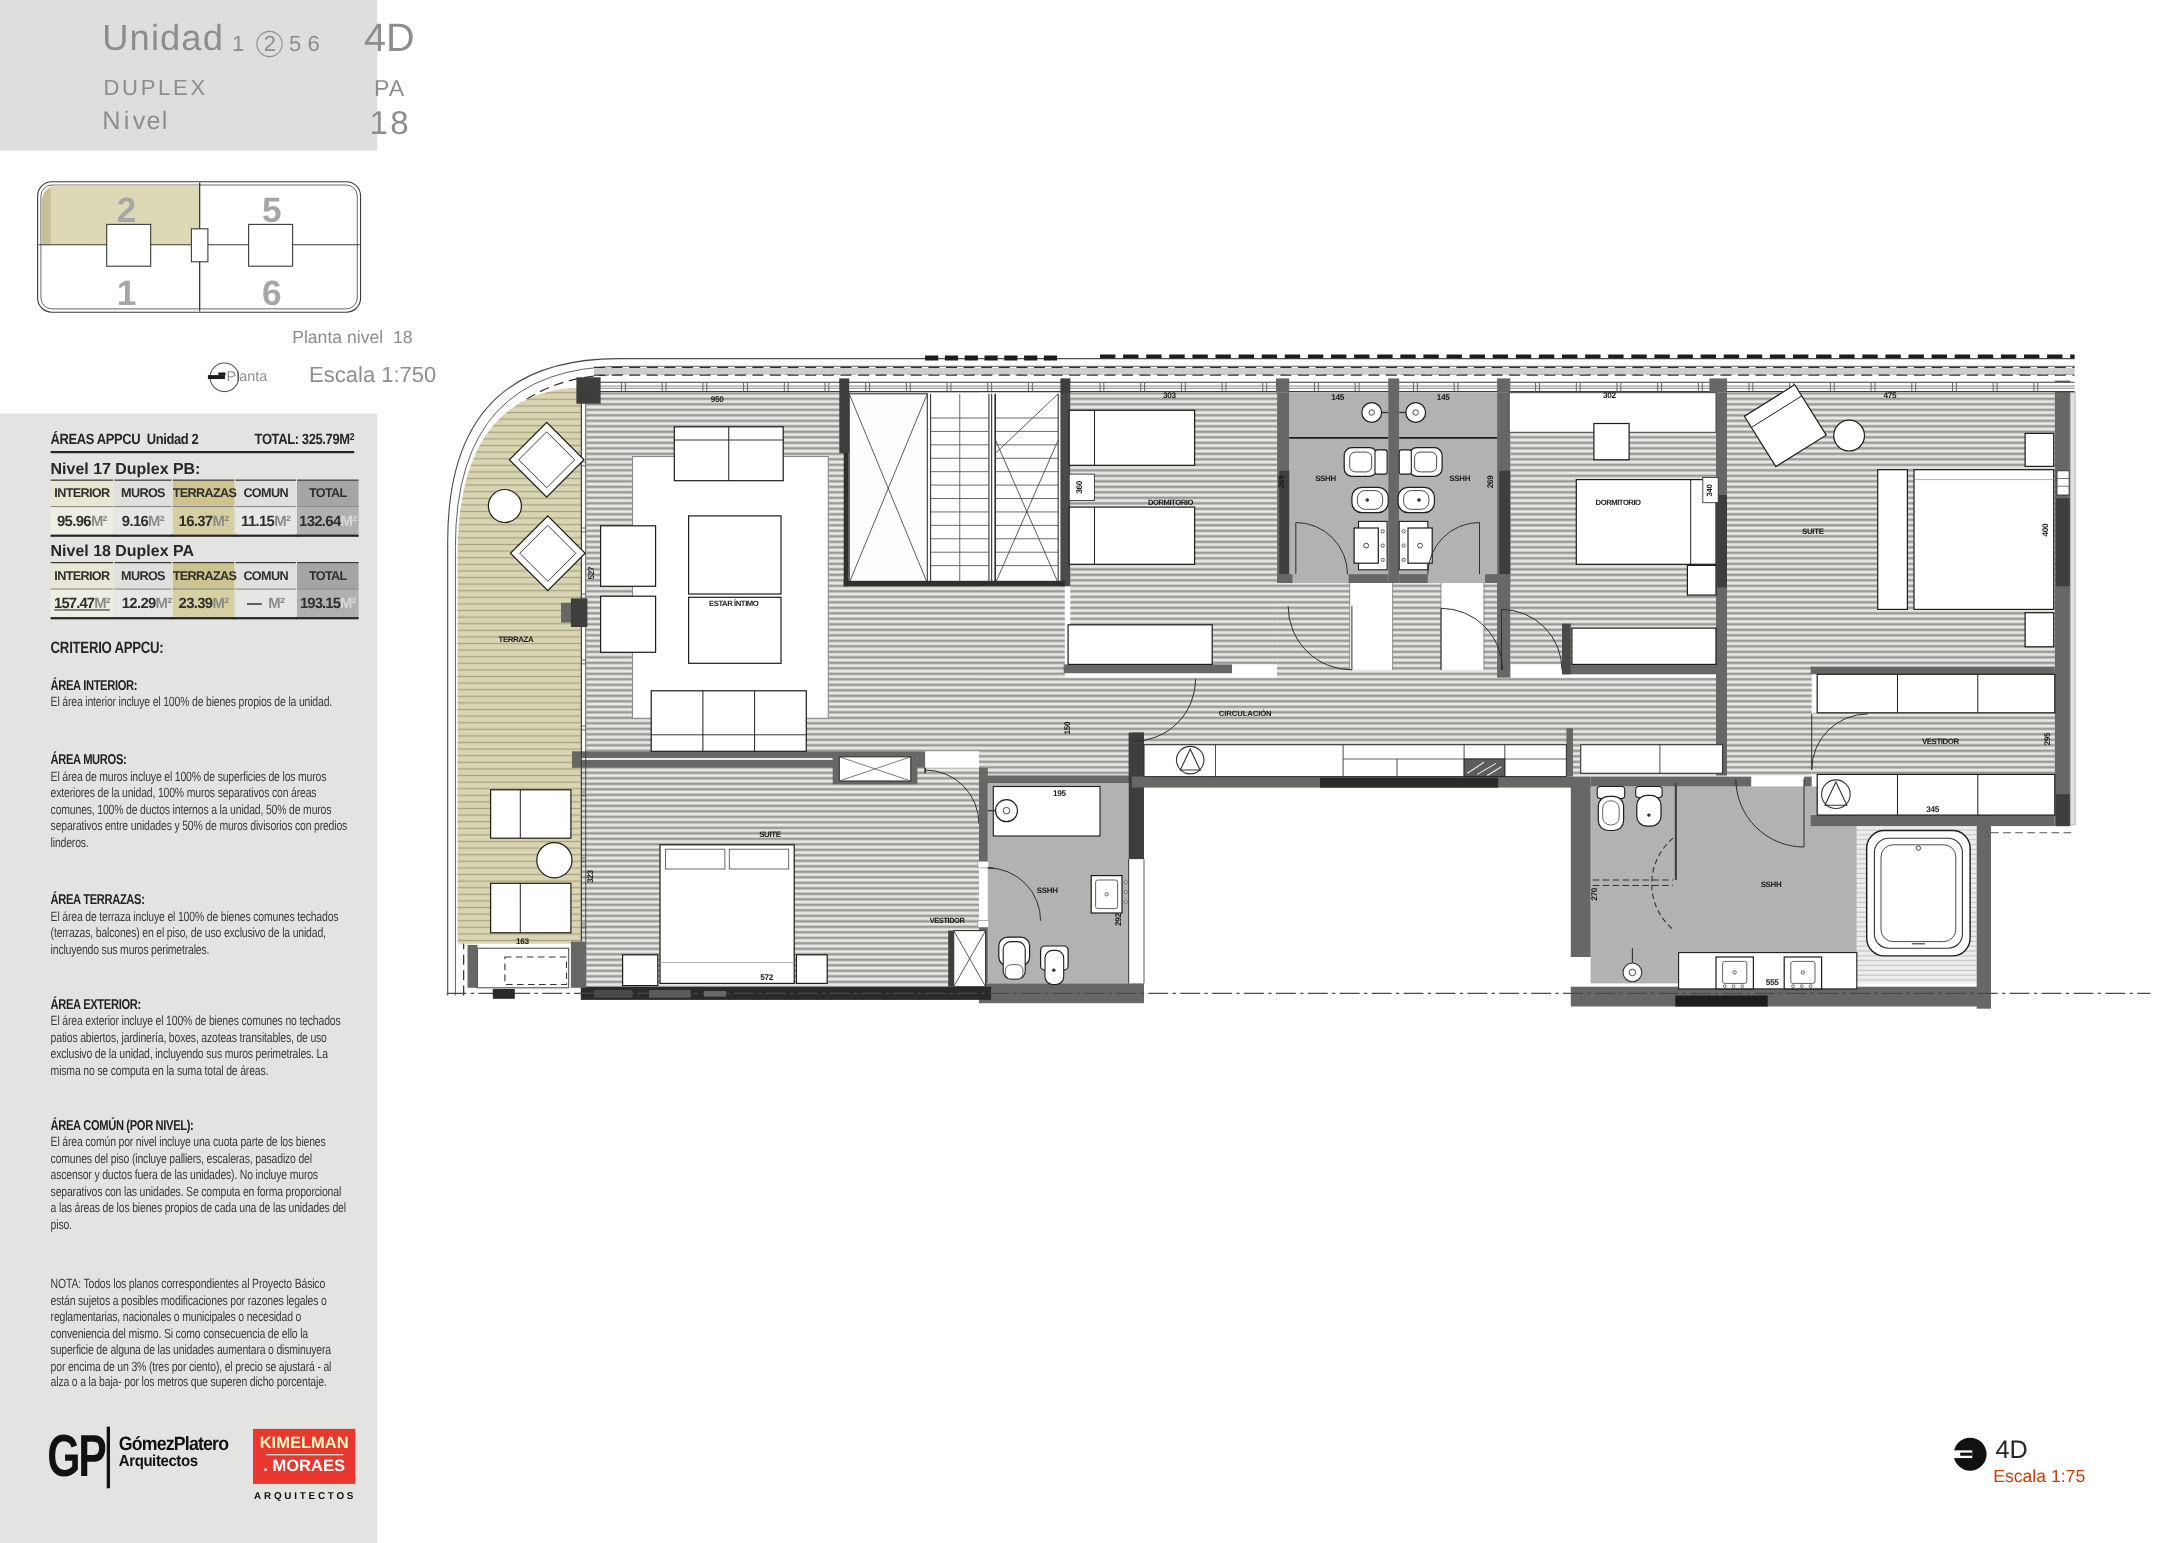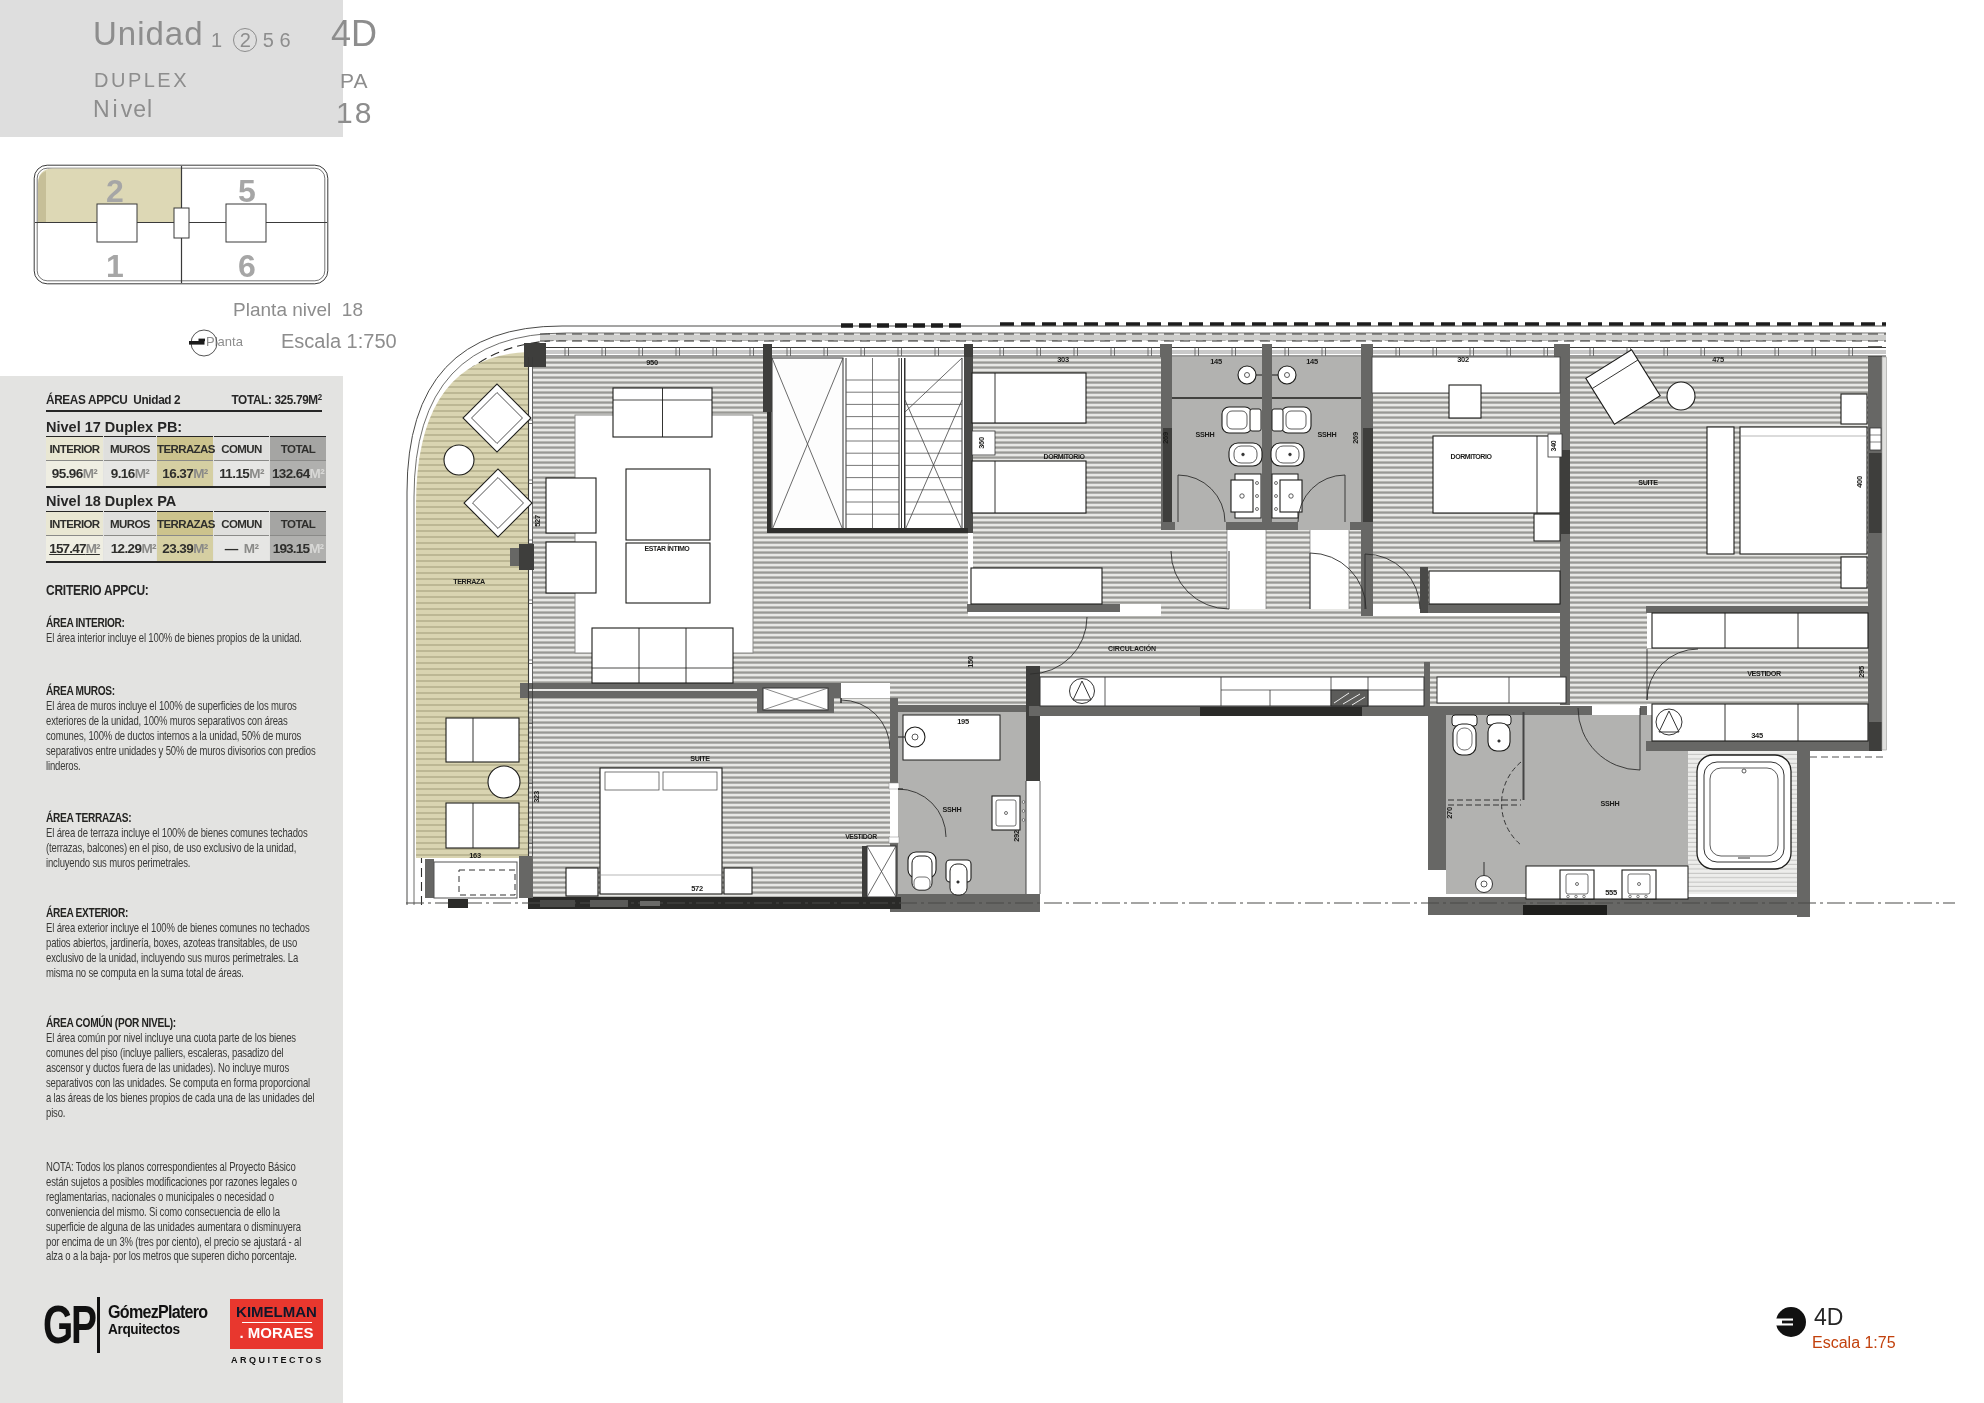--- a/index.html
+++ b/index.html
@@ -57,21 +57,21 @@
   <text x="82" y="38" font-family="Liberation Sans" font-size="32" font-weight="bold" fill="#a6a6a6" text-anchor="middle">2</text>
 
   <text x="214" y="38" font-family="Liberation Sans" font-size="32" font-weight="bold" fill="#a6a6a6" text-anchor="middle">5</text>
 
   <text x="82" y="113" font-family="Liberation Sans" font-size="32" font-weight="bold" fill="#a6a6a6" text-anchor="middle">1</text>
 
   <text x="214" y="113" font-family="Liberation Sans" font-size="32" font-weight="bold" fill="#a6a6a6" text-anchor="middle">6</text>
 </svg>
 </div>
 
-<div class="abs gtx" style="left:104px;top:299px;width:211px;font-size:19px;text-align:right;">Planta nivel&nbsp; 18</div>
+<div class="abs gtx" style="left:116px;top:299px;width:211px;font-size:16px;text-align:right;">Planta nivel&nbsp; 18</div>
 
 <div class="abs gtx" style="left:158px;top:334px;font-size:13px;">Planta</div>
 
 <div class="abs" style="left:188px;top:328px;">
 <svg width="32" height="30" viewBox="0 0 32 30">
   <circle cx="16" cy="15" r="13" fill="none" stroke="#555555" stroke-width="1"></circle>
   <rect x="1" y="13" width="15.5" height="3.6" fill="#1c1c1c"></rect>
   <rect x="10.5" y="10.6" width="6.5" height="2.6" fill="#1c1c1c"></rect>
 </svg>
 </div>
@@ -161,21 +161,21 @@
 
 <div class="abs" style="left:43px;top:1293px;font-size:54px;font-weight:bold;color:#111111;letter-spacing:-3px;transform:scaleX(0.72);transform-origin:0 0;">GP</div>
 
 <div class="abs" style="left:97px;top:1297px;width:2.5px;height:56px;background:#111111;"></div>
 
 <div class="abs" style="left:108px;top:1302px;font-size:17.5px;font-weight:bold;color:#111111;letter-spacing:-0.8px;transform:scaleX(0.92);transform-origin:0 0;">GómezPlatero</div>
 
 <div class="abs" style="left:108px;top:1321px;font-size:14.5px;font-weight:bold;color:#111111;letter-spacing:-0.4px;transform:scaleX(0.94);transform-origin:0 0;">Arquitectos</div>
 
 <div class="abs" style="left:230px;top:1299px;width:93px;height:50px;background:#e8372e;">
-  <div style="color:#0f172a;font-size:15px;font-weight:bold;text-align:center;margin-top:4px;letter-spacing:0px;">KIMELMAN</div>
+  <div style="color:#fef9c3;font-size:15px;font-weight:bold;text-align:center;margin-top:4px;letter-spacing:0px;">KIMELMAN</div>
   <div style="border-top:1px solid #ffffff;width:70px;margin:2px auto 0 auto;"></div>
   <div style="color:#ffffff;font-size:15px;font-weight:bold;text-align:center;margin-top:1px;">. MORAES</div>
 </div>
 
 <div class="abs" style="left:231px;top:1355px;width:92px;font-size:9px;font-weight:bold;color:#111111;text-align:center;letter-spacing:2.5px;">ARQUITECTOS</div>
 
 <div class="abs" style="left:1774px;top:1305px;">
 <svg width="36" height="36" viewBox="0 0 36 36">
   <circle cx="17" cy="17" r="15" fill="#111111"></circle>
   <rect x="0" y="13.5" width="19" height="7" fill="#ffffff"></rect>

